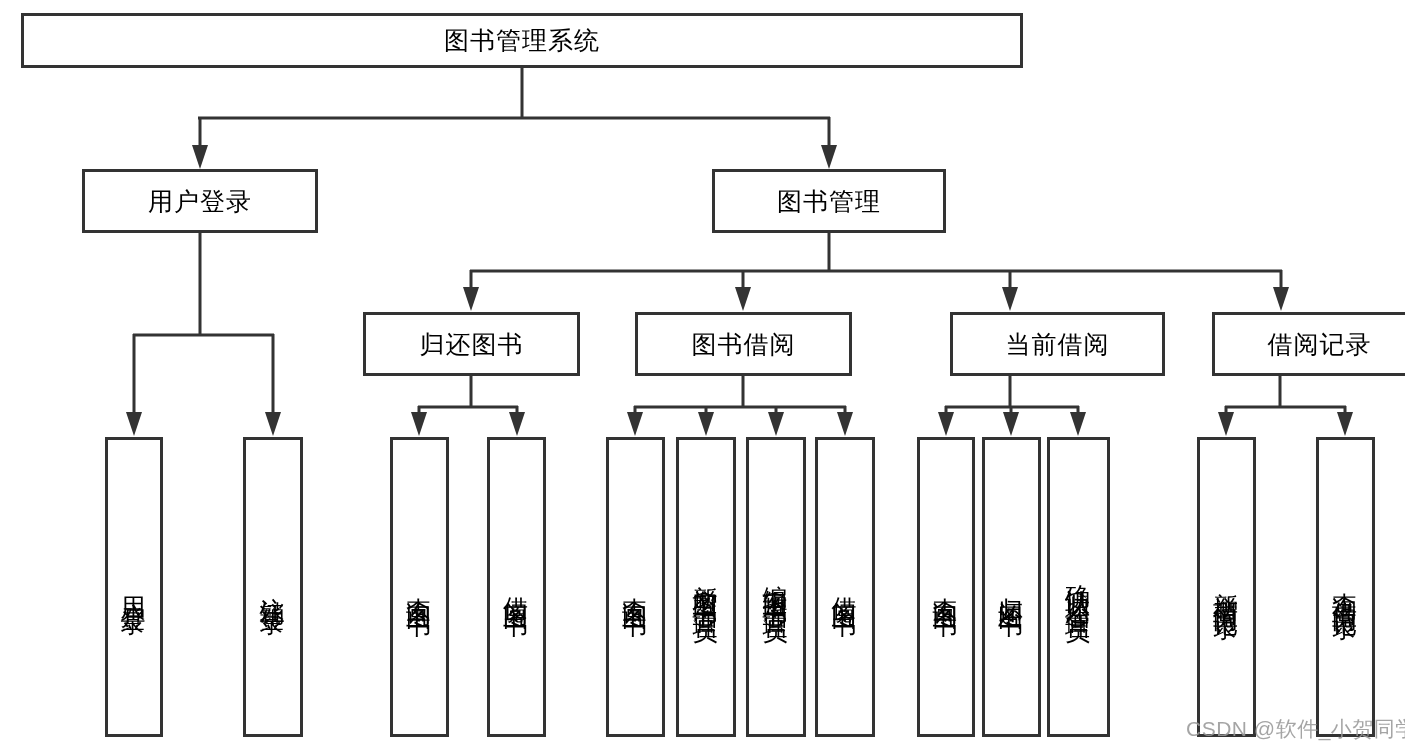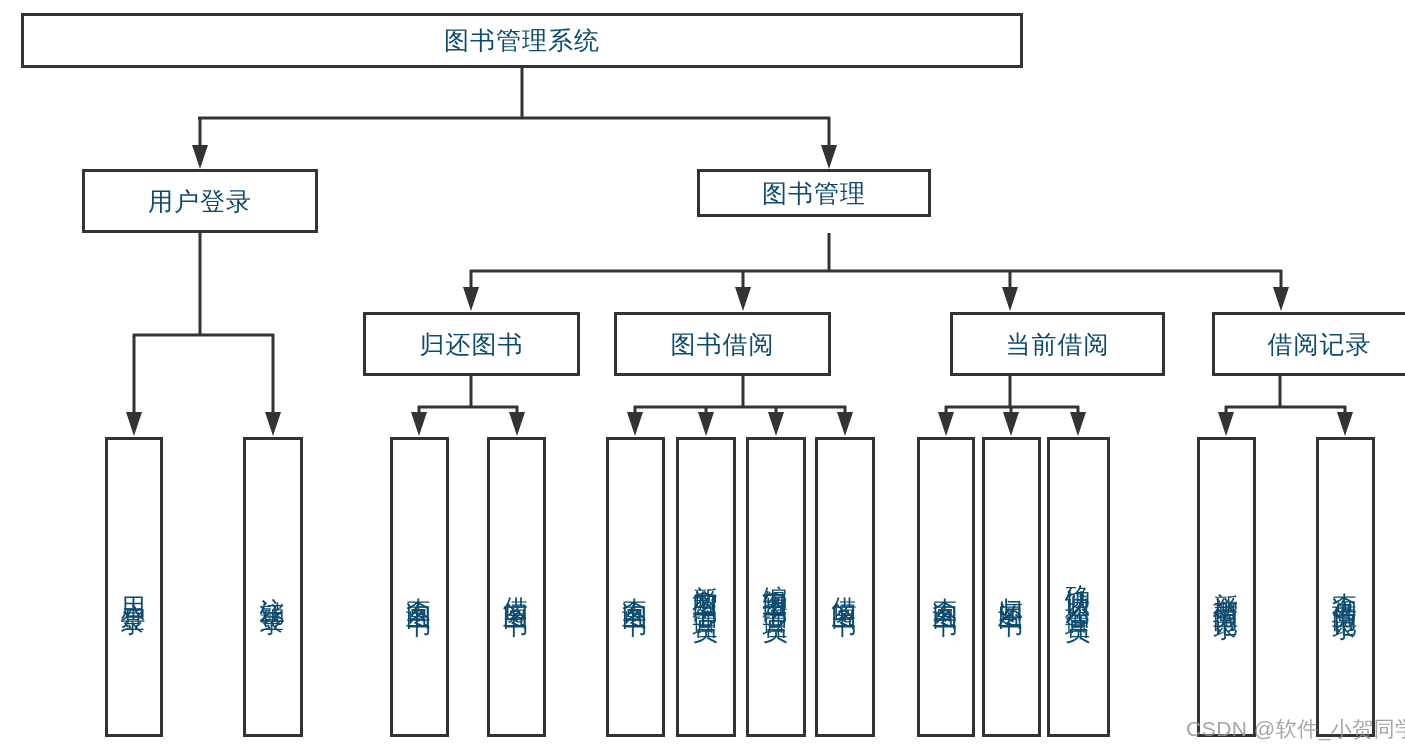--- a/index.html
+++ b/index.html
@@ -24,21 +24,21 @@
     border: 3px solid #333333;
     background: #ffffff;
     display: flex;
     align-items: center;
     justify-content: center;
     z-index: 2;
   }
   .node .lbl {
     font-size: 25px;
     letter-spacing: 1px;
-    color: #0c4a6e;
+    color: #000000;
     white-space: nowrap;
   }
   .leaf .lbl {
     writing-mode: vertical-rl;
     letter-spacing: 5px;
     white-space: normal;
   }
   .watermark {
     position: absolute;
     left: 1186px;
@@ -113,28 +113,28 @@
     </g>
   </svg>
 
   <div class="node" style="left:21px; top:13px; width:1002px; height:55px;">
     <span class="lbl">图书管理系统</span>
   </div>
 
   <div class="node" style="left:82px; top:169px; width:236px; height:64px;">
     <span class="lbl">用户登录</span>
   </div>
-  <div class="node" style="left:697px; top:169px; width:234px; height:48px;">
+  <div class="node" style="left:712px; top:169px; width:234px; height:64px;">
     <span class="lbl">图书管理</span>
   </div>
 
   <div class="node" style="left:363px; top:312px; width:217px; height:64px;">
     <span class="lbl">归还图书</span>
   </div>
-  <div class="node" style="left:614px; top:312px; width:217px; height:64px;">
+  <div class="node" style="left:635px; top:312px; width:217px; height:64px;">
     <span class="lbl">图书借阅</span>
   </div>
   <div class="node" style="left:950px; top:312px; width:215px; height:64px;">
     <span class="lbl">当前借阅</span>
   </div>
   <div class="node" style="left:1212px; top:312px; width:215px; height:64px;">
     <span class="lbl">借阅记录</span>
   </div>
 
   <div class="node leaf" style="left:105px; top:437px; width:58px; height:300px;">

